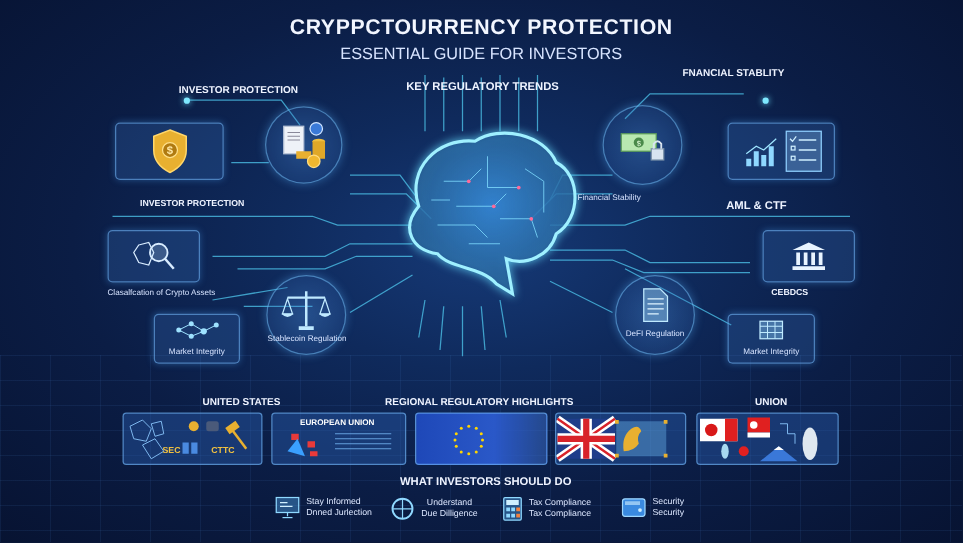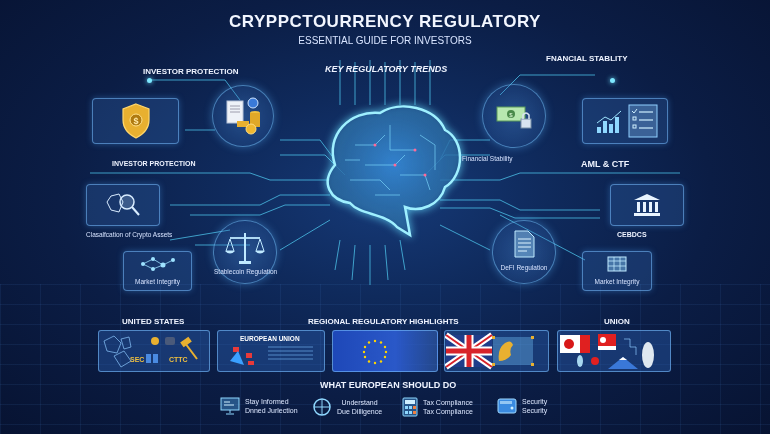--- a/index.html
+++ b/index.html
@@ -4,37 +4,37 @@
 <style>
   html,body{margin:0;padding:0;}
   body{width:770px;height:434px;overflow:hidden;background:#0a1838;font-family:"Liberation Sans",sans-serif;color:#e8f0ff;}
   .canvas{position:relative;width:770px;height:434px;overflow:hidden;
     background:radial-gradient(ellipse at 50% 45%, #163a78 0%, #0f2a5c 30%, #0b1d45 60%, #071332 100%);}
   .grid{position:absolute;left:0;right:0;bottom:0;height:150px;
     background-image:linear-gradient(rgba(80,140,220,0.10) 1px,transparent 1px),linear-gradient(90deg,rgba(80,140,220,0.10) 1px,transparent 1px);
     background-size:40px 20px;}
   .abs{position:absolute;}
   .title{left:0;width:770px;top:12px;text-align:center;font-weight:bold;font-size:17px;letter-spacing:0.5px;color:#f2f6ff;}
-  .subtitle{left:0;width:770px;top:35px;text-align:center;font-size:10px;color:#d8e4ff;}
+  .subtitle{left:0;width:770px;top:35px;text-align:center;font-size:13px;color:#d8e4ff;}
   .lbl{font-size:8px;font-weight:bold;color:#eef3ff;white-space:nowrap;text-align:center;}
   .lbl-sm{font-size:6.5px;color:#d6e3ff;white-space:nowrap;}
   .panel{background:rgba(60,120,200,0.25);border:1px solid rgba(120,190,255,0.55);border-radius:4px;box-shadow:0 0 6px rgba(80,170,255,0.35);}
   .circle{border-radius:50%;background:radial-gradient(circle,rgba(80,150,230,0.35),rgba(30,70,140,0.25));border:1px solid rgba(120,200,255,0.5);box-shadow:0 0 8px rgba(90,180,255,0.4);}
   .dot{width:5px;height:5px;border-radius:50%;background:#7ee8ff;box-shadow:0 0 5px #6fe0ff;}
   .region{background:rgba(40,90,170,0.45);border:1px solid rgba(120,190,255,0.6);border-radius:3px;overflow:hidden;}
   .action{display:flex;align-items:center;gap:5px;}
   .action .txt{font-size:7px;line-height:9px;color:#dce7ff;}
 </style>
 </head>
 <body>
 
 <div class="canvas">
   <div class="grid"></div>
 
-  <div class="abs title">CRYPPCTOURRENCY REGULATORY</div>
+  <div class="abs title">CRYPPCTOURRENCY PROTECTION</div>
   <div class="abs subtitle">ESSENTIAL GUIDE FOR INVESTORS</div>
 
   <svg class="abs" style="left:0;top:0" width="770" height="434">
     <g stroke="#4fc8ee" stroke-width="1" fill="none" opacity="0.75">
       <path d="M150 80 L225 80 L240 100"></path>
       <path d="M185 130 L215 130"></path>
       <path d="M280 140 L320 140 L335 160"></path>
       <path d="M280 155 L325 155 L345 175"></path>
       <path d="M90 173 L250 173 L270 180 L330 180"></path>
       <path d="M170 205 L260 205 L280 195 L330 195"></path>
@@ -84,21 +84,21 @@
         <path d="M70 100 L95 100"></path>
           <path d="M40 65 L55 65"></path>
       </g>
       <circle cx="70" cy="50" r="1.5" fill="#ff6a9a"></circle>
         <circle cx="110" cy="55" r="1.5" fill="#ff6a9a"></circle>
       <circle cx="90" cy="70" r="1.5" fill="#ff6a9a"></circle>
         <circle cx="120" cy="80" r="1.5" fill="#ff6a9a"></circle>
     </svg>
   </div>
 
-  <div class="abs lbl" style="left:325px;top:64px;font-size:9px;font-style:italic;">KEY REGULATORY TRENDS</div>
+  <div class="abs lbl" style="left:325px;top:64px;font-size:9px;">KEY REGULATORY TRENDS</div>
 
   <div class="abs lbl" style="left:143px;top:67px;">INVESTOR PROTECTION</div>
   <div class="abs dot" style="left:147px;top:78px;"></div>
 
   <div class="abs panel" style="left:92px;top:98px;width:85px;height:44px;display:flex;align-items:center;justify-content:center;">
     <svg width="30" height="36" viewBox="0 0 30 36">
       <path d="M15 1 L28 6 L28 17 C28 27 21 32 15 35 C9 32 2 27 2 17 L2 6 Z" fill="#e8b030" stroke="#ffd66a" stroke-width="1.2"></path>
       <circle cx="15" cy="17" r="6" fill="#b07a10" stroke="#ffe08a" stroke-width="1"></circle>
       <text x="15" y="20.5" text-anchor="middle" font-size="9" font-weight="bold" fill="#ffe9a8" font-family="Liberation Sans, sans-serif">$</text>
     </svg>
@@ -234,21 +234,21 @@
       <g stroke="#bfeaff" stroke-width="0.8">
           <line x1="1" y1="5" x2="19" y2="5"></line>
           <line x1="1" y1="10" x2="19" y2="10"></line>
           <line x1="7" y1="1" x2="7" y2="15"></line>
           <line x1="13" y1="1" x2="13" y2="15"></line>
         </g>
     </svg>
     <div class="lbl-sm" style="position:absolute;left:0;width:68px;top:26px;text-align:center;">Market Integrity</div>
   </div>
 
-  <div class="abs lbl" style="left:122px;top:317px;">UNITED STATES</div>
+  <div class="abs lbl" style="left:122px;top:317px;padding-left:40px;">UNITED STATES</div>
   <div class="abs lbl" style="left:308px;top:317px;">REGIONAL REGULATORY HIGHLIGHTS</div>
   <div class="abs lbl" style="left:604px;top:317px;">UNION</div>
 
   <div class="abs region" style="left:98px;top:330px;width:110px;height:40px;">
     <svg width="110" height="40" viewBox="0 0 110 40">
       <g stroke="#8cc8ff" fill="none" stroke-width="0.7">
           <polygon points="5,10 15,5 22,12 18,22 8,20"></polygon>
           <polygon points="15,25 25,20 32,30 22,36"></polygon>
           <polygon points="22,8 30,6 32,16 25,18"></polygon>
         </g>
@@ -326,21 +326,21 @@
       <circle cx="45" cy="9" r="3" fill="#fff"></circle>
       <ellipse cx="22" cy="30" rx="3" ry="6" fill="#a8d8f0"></ellipse>
       <circle cx="37" cy="30" r="4" fill="#e02020"></circle>
       <polygon points="50,38 65,26 80,38" fill="#3a78d8"></polygon>
         <polygon points="61,29 65,26 69,29" fill="#fff"></polygon>
       <path d="M66 8 L72 8 L72 16 L78 16 L78 24" stroke="#8cc8ff" fill="none" stroke-width="0.7"></path>
       <ellipse cx="90" cy="24" rx="6" ry="13" fill="#dfe8f0"></ellipse>
     </svg>
   </div>
 
-  <div class="abs lbl" style="left:320px;top:380px;font-size:9px;">WHAT EUROPEAN SHOULD DO</div>
+  <div class="abs lbl" style="left:320px;top:380px;font-size:9px;">WHAT INVESTORS SHOULD DO</div>
 
   <div class="abs action" style="left:220px;top:397px;">
     <svg width="20" height="18" viewBox="0 0 20 18">
       <rect x="1" y="1" width="18" height="12" fill="rgba(80,170,240,0.4)" stroke="#8fd8ff"></rect>
       <g stroke="#cfefff">
           <line x1="4" y1="5" x2="10" y2="5"></line>
           <line x1="4" y1="8" x2="14" y2="8"></line>
         </g>
       <line x1="10" y1="13" x2="10" y2="16" stroke="#8fd8ff"></line>
         <line x1="6" y1="17" x2="14" y2="17" stroke="#8fd8ff"></line>

